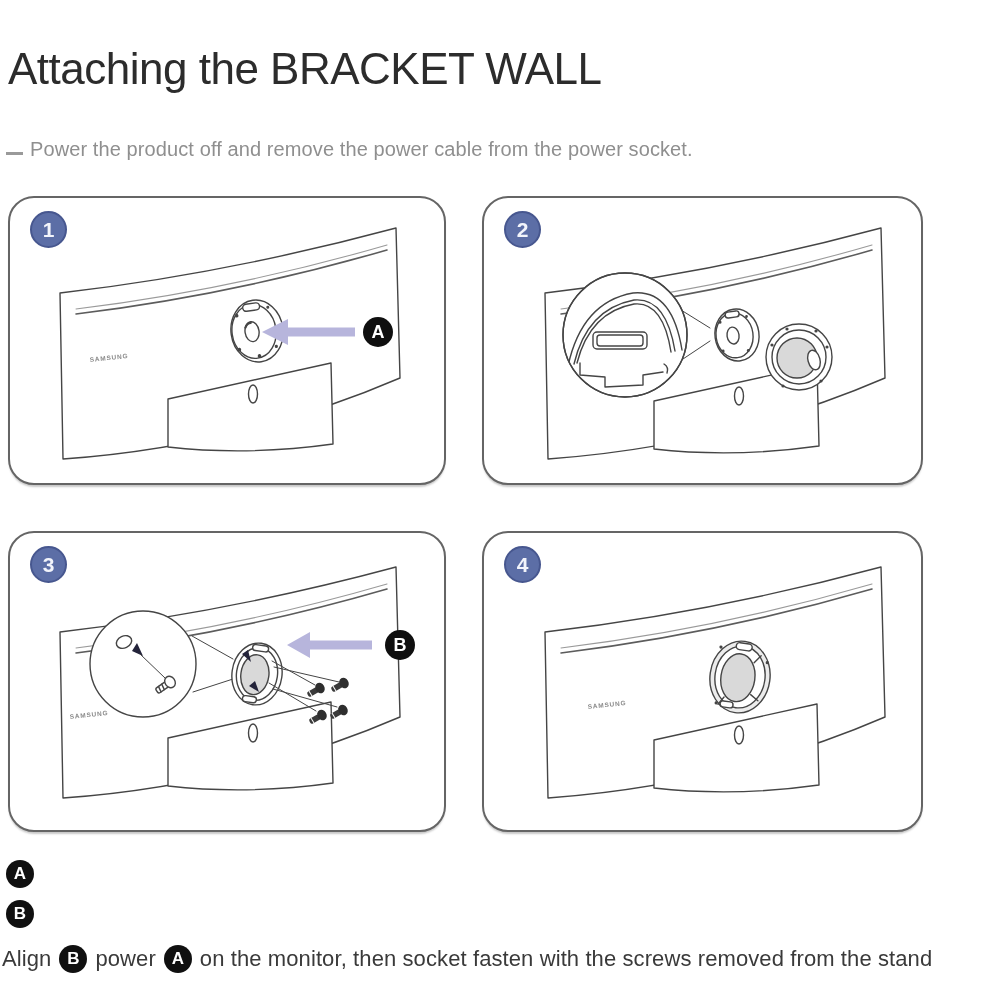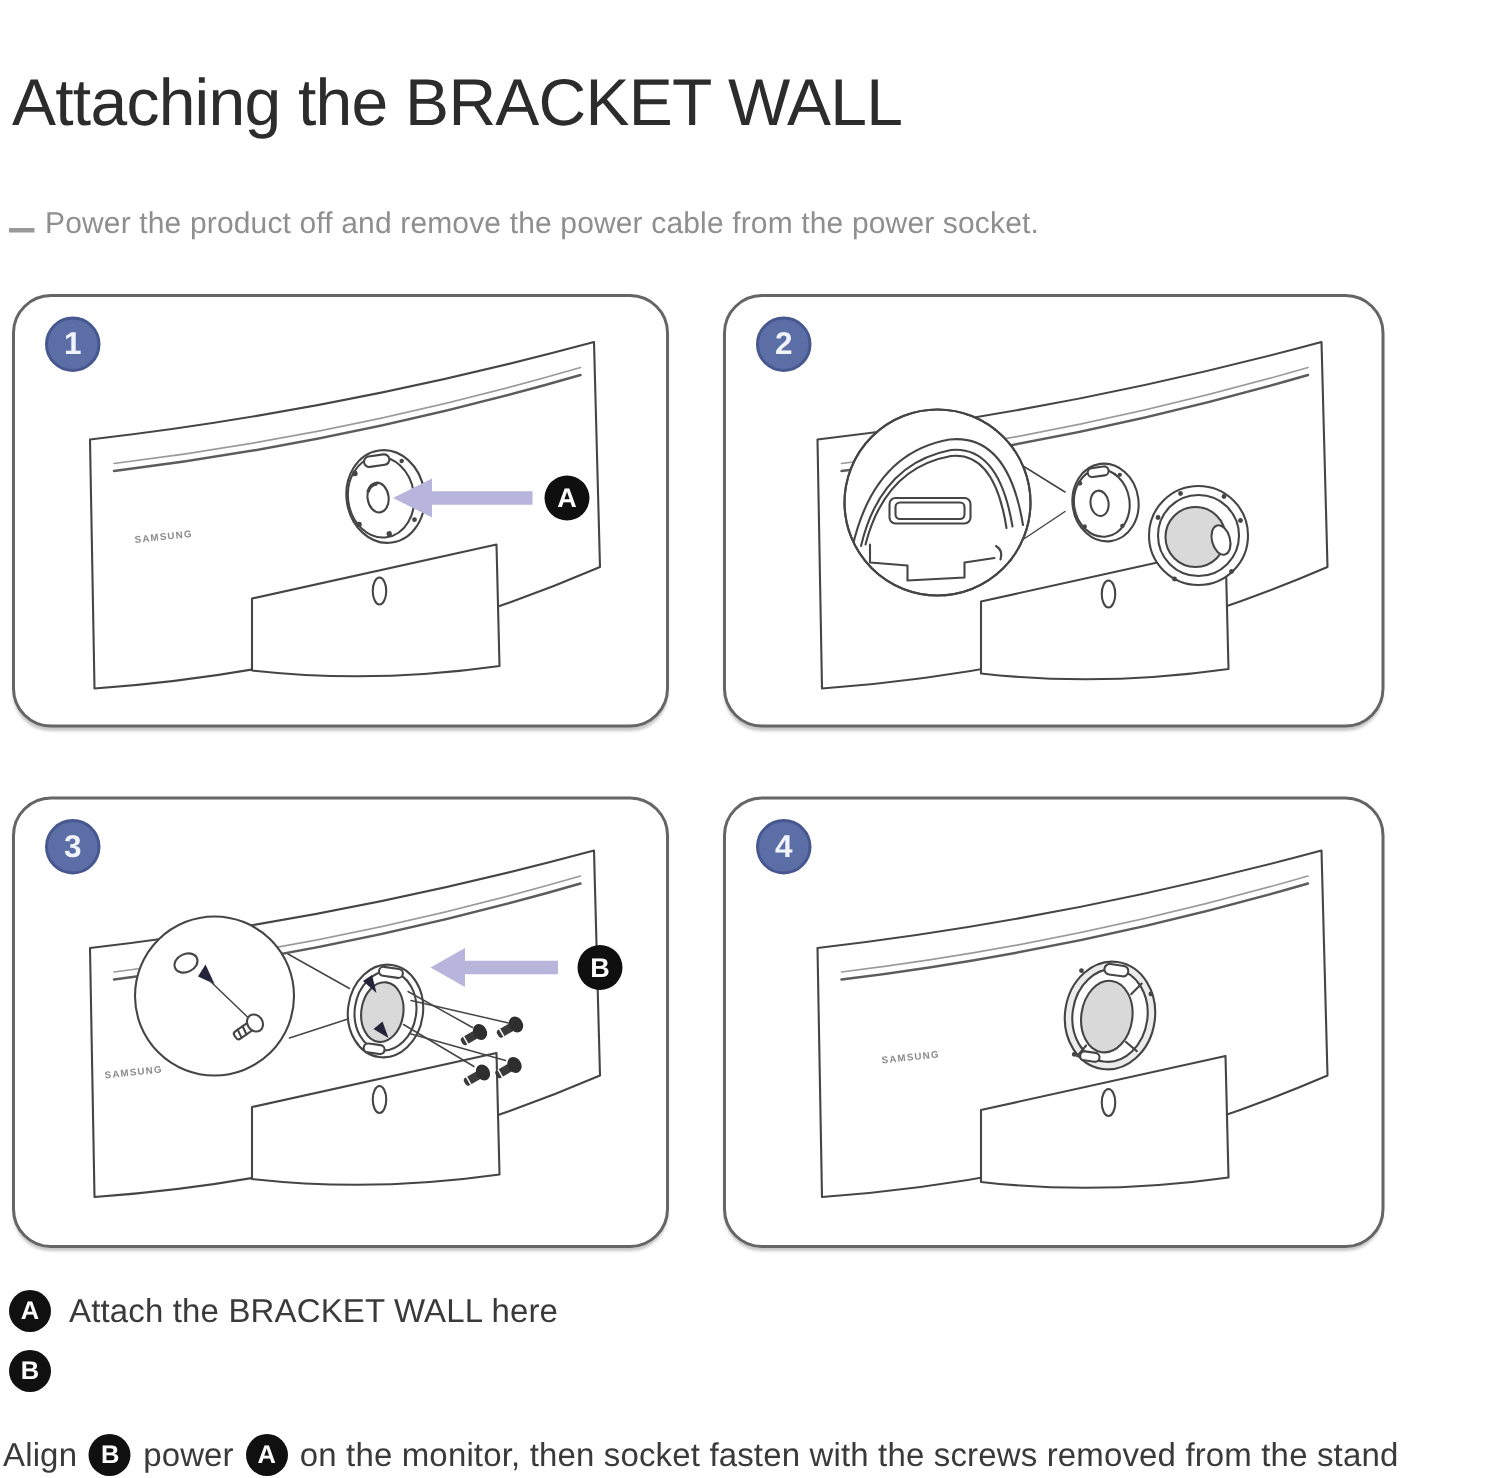--- a/index.html
+++ b/index.html
@@ -23,21 +23,21 @@
     position:absolute;left:20px;top:13px;width:37px;height:37px;border-radius:50%;
     background:#5c6ea6;border:2px solid #47578f;color:#f2f4fb;font-size:21px;font-weight:bold;
     display:flex;align-items:center;justify-content:center;z-index:3;box-sizing:border-box;
   }
   .marker-badge{
     position:absolute;width:30px;height:30px;border-radius:50%;background:#0f0f0f;color:#ffffff;
     font-size:18px;font-weight:bold;display:flex;align-items:center;justify-content:center;z-index:3;
   }
   .legend{position:absolute;left:6px;top:860px;width:992px;}
   .legend-row{display:flex;align-items:center;margin-bottom:12px;}
-  .legend-row.align-row{margin-top:28px;margin-left:-4px;}
+  .legend-row.align-row{margin-top:17px;margin-left:-4px;}
   .legend-badge{
     flex:0 0 auto;width:28px;height:28px;border-radius:50%;background:#101010;color:#ffffff;
     font-size:17px;font-weight:bold;display:inline-flex;align-items:center;justify-content:center;
   }
   .legend-text{font-size:22px;color:#3a3a3a;font-weight:500;margin-left:12px;letter-spacing:0.1px;}
   .align-row .seg{font-size:22px;color:#3a3a3a;font-weight:500;letter-spacing:0.1px;}
   .align-row .legend-badge{margin:0 8px;}
   .stroke{stroke:#454545;stroke-width:1.4;fill:none;stroke-linejoin:round;stroke-linecap:round;}
 </style>
 </head>
@@ -236,21 +236,20 @@
           </g>
         </g>
       </g>
       <text x="104" y="176" transform="rotate(-6 104 176)" font-size="6.5" font-weight="bold" letter-spacing="0.8" fill="#8a8a8a">SAMSUNG</text>
     </svg>
   </div>
 
   <div class="legend">
     <div class="legend-row">
       <span class="legend-badge">A</span>
-      <span class="legend-text">Attach the BRACKET WALL here</span>
     </div>
     <div class="legend-row">
       <span class="legend-badge">B</span>
     </div>
     <div class="legend-row align-row">
       <span class="seg">Align</span>
       <span class="legend-badge">B</span>
       <span class="seg">power</span>
       <span class="legend-badge">A</span>
       <span class="seg">on the monitor, then socket fasten with the screws removed from the stand</span>

